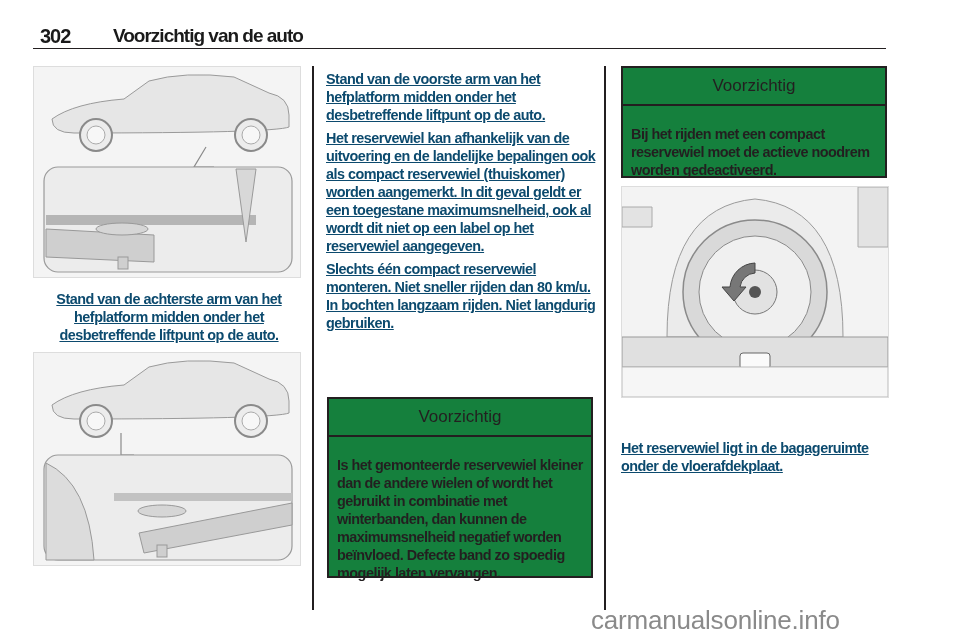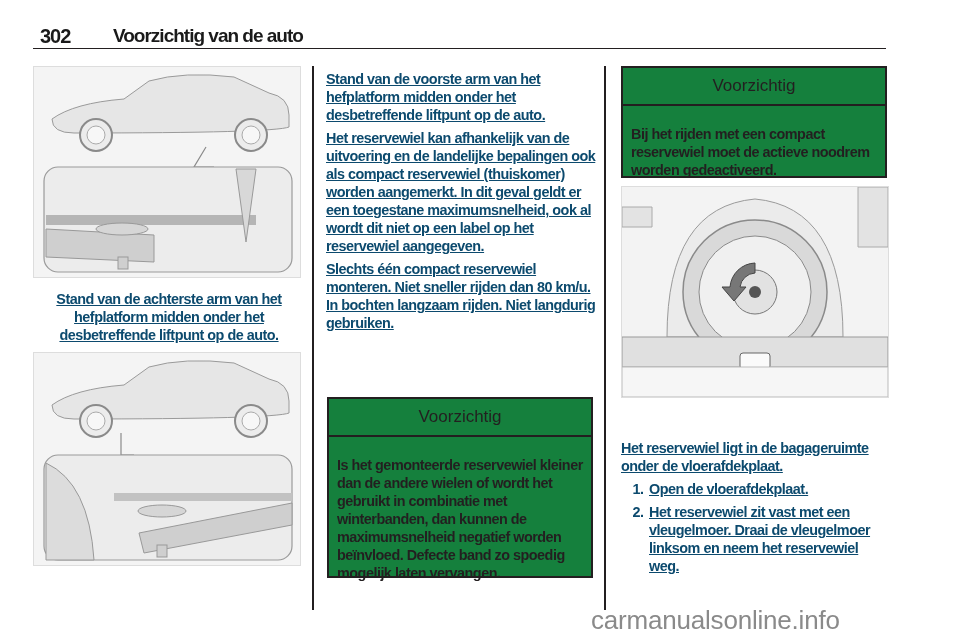--- a/index.html
+++ b/index.html
@@ -101,19 +101,15 @@
     <circle cx="133" cy="105" r="6" fill="#555"></circle>
     <path d="M108,100 A26,26 0 0 1 133,76 L133,86 A16,16 0 0 0 118,100 L124,100 L112,114 L100,100 Z" fill="#777" stroke="#444"></path>
     <rect x="0" y="150" width="266" height="30" fill="#e0e0e0" stroke="#999"></rect>
     <rect x="118" y="166" width="30" height="16" rx="3" fill="#fafafa" stroke="#666"></rect>
     <rect x="0" y="180" width="266" height="30" fill="#f6f6f6" stroke="#bbb"></rect>
   </svg>
 </div>
 
 <div class="para" style="left:621px; top:408px; width:270px;margin-top:31px;">
   <p>Het reservewiel ligt in de bagageruimte onder de vloerafdekplaat.</p>
-  <ol class="steps">
-    <li>Open de vloerafdekplaat.</li>
-    <li>Het reservewiel zit vast met een vleugelmoer. Draai de vleugelmoer linksom en neem het reservewiel weg.</li>
-  </ol>
 </div>
 
 <div class="watermark">carmanualsonline.info</div>
 
 </body></html>

